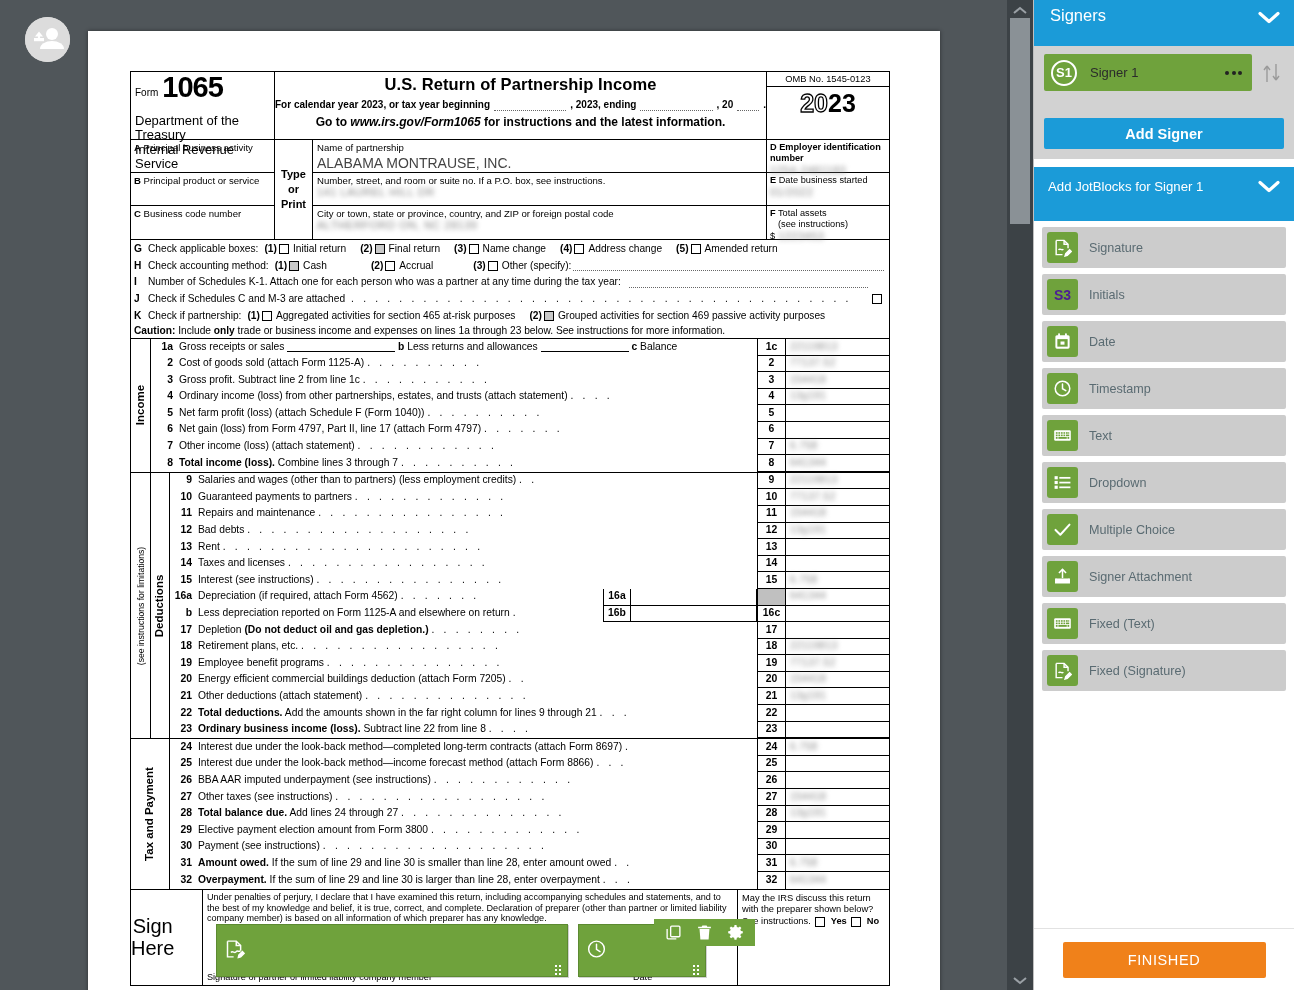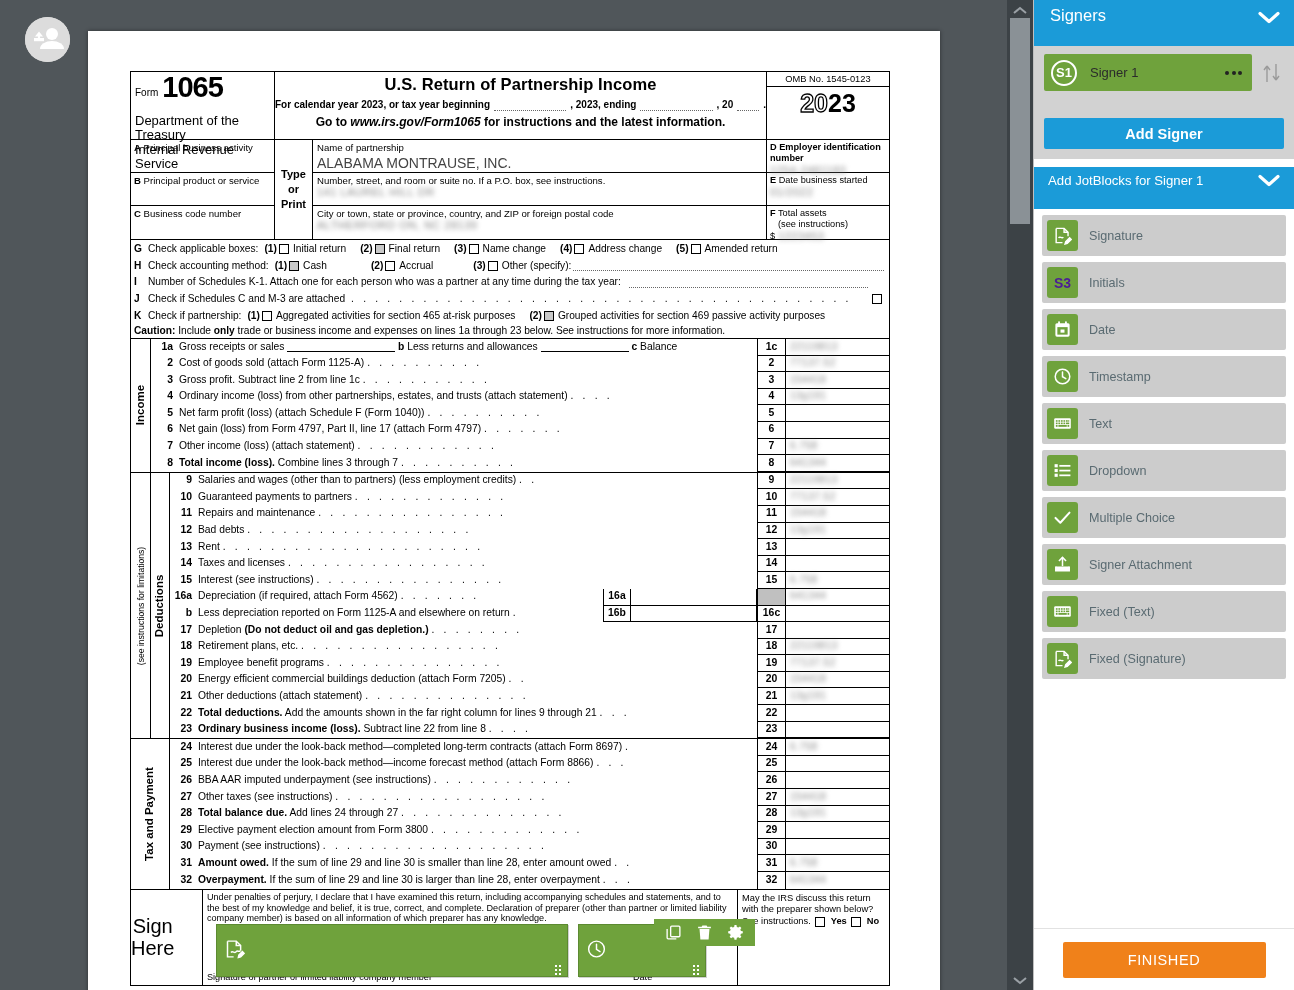--- a/index.html
+++ b/index.html
@@ -156,21 +156,21 @@
   
   .panel {
     position: absolute; left: 1033px; top: 0; width: 261px; height: 990px;
     background: #ffffff; border-left: 1px solid #bfbfbf;
   }
   .pane-head {
     background: #1b9bd8; color: #fff; height: 46px;
     display: flex; align-items: center; justify-content: space-between;
     padding: 0 14px 16px 16px; font-size: 16.5px;
   }
-  .pane-head.sub { height: 42px; font-size: 13.2px; padding-left: 14px; margin-top: 8px; align-items: center; }
+  .pane-head.sub { height: 54px; font-size: 13.2px; padding-left: 14px; margin-top: 8px; align-items: center; }
   .chev { width: 22px; height: 13px; flex:none; }
   .signers-body { background: #d2d2d2; padding: 8px 10px 10px 10px; }
   .signer-row { display: flex; align-items: center; gap: 8px; }
   .signer-chip {
     flex: 1; background: #6fa23c; height: 37px; border-radius: 2px;
     display: flex; align-items: center; padding: 0 10px 0 7px; gap: 13px; color: #fff;
   }
   .signer-badge {
     width: 26px; height: 26px; border-radius: 50%; border: 2px solid #fff;
     display:flex; align-items:center; justify-content:center;

